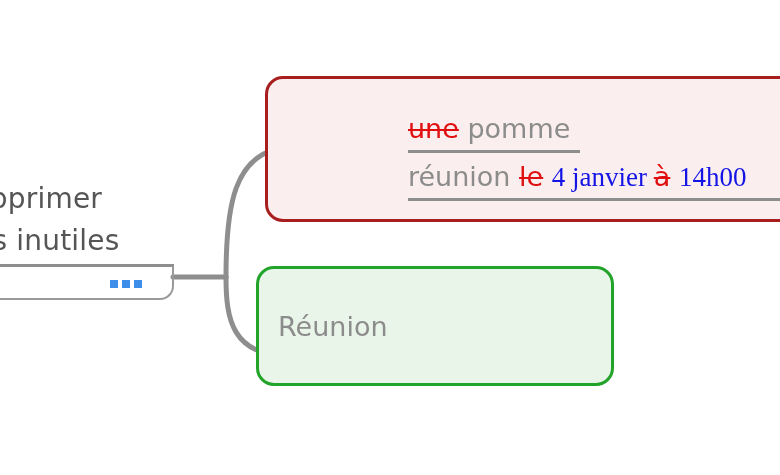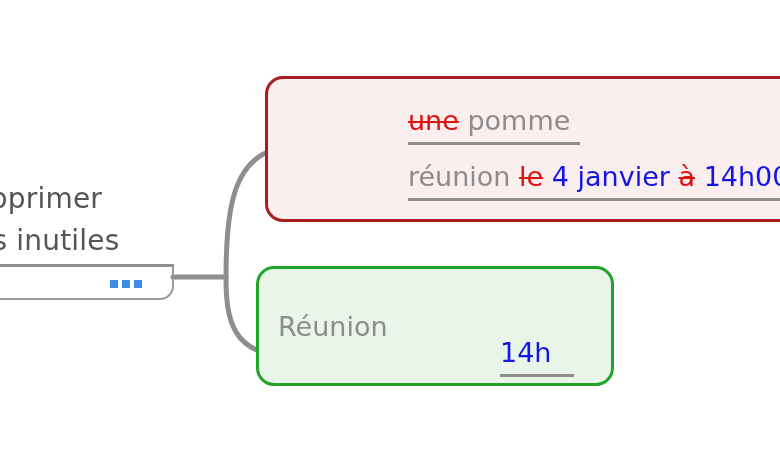--- a/index.html
+++ b/index.html
@@ -123,24 +123,25 @@
   .del {
     color: #e01010;
     text-decoration: line-through;
     text-decoration-thickness: 2px;
   }
   .kept {
     color: #8c8c8c;
   }
   .hl {
     color: #1414e6;
-  }
-
-  
-  .leaf-pomme  { left: 408px; top: 104px; text-align: right; }
+    font-family: Liberation Serif, serif;
+  }
+
+  
+  .leaf-pomme  { left: 408px; top: 112px; text-align: right; }
   .leaf-pomme .ul  { width: 172px; }
 
   .leaf-reunion-full { left: 408px; top: 160px; }
   .leaf-reunion-full .ul { width: 380px; }
 
   .leaf-reunion-short { left: 278px; top: 310px; font-size: 27px; }
 
   .leaf-date  { left: 500px; top: 292px; color: #1414e6; }
   .leaf-date .ul { width: 98px; background: #8e8e8e; }
 
@@ -198,18 +199,14 @@
   <div class="leaf leaf-reunion-full">
     <span class="seg-host"><span class="kept">réunion </span><span class="del">le</span><span> </span><span class="hl">4 janvier </span><span class="del">à</span><span> </span><span class="hl">14h00</span></span>
     <span class="ul"></span>
   </div>
 
   <div class="leaf leaf-reunion-short">
     <span class="seg-host"><span class="kept">Réunion</span></span>
   </div>
 
 
-  <div class="leaf leaf-time">
-    <span class="seg-host"><span class="hl">14h</span></span>
-    <span class="ul"></span>
-  </div>
 
 </div>
 
 </body></html>

